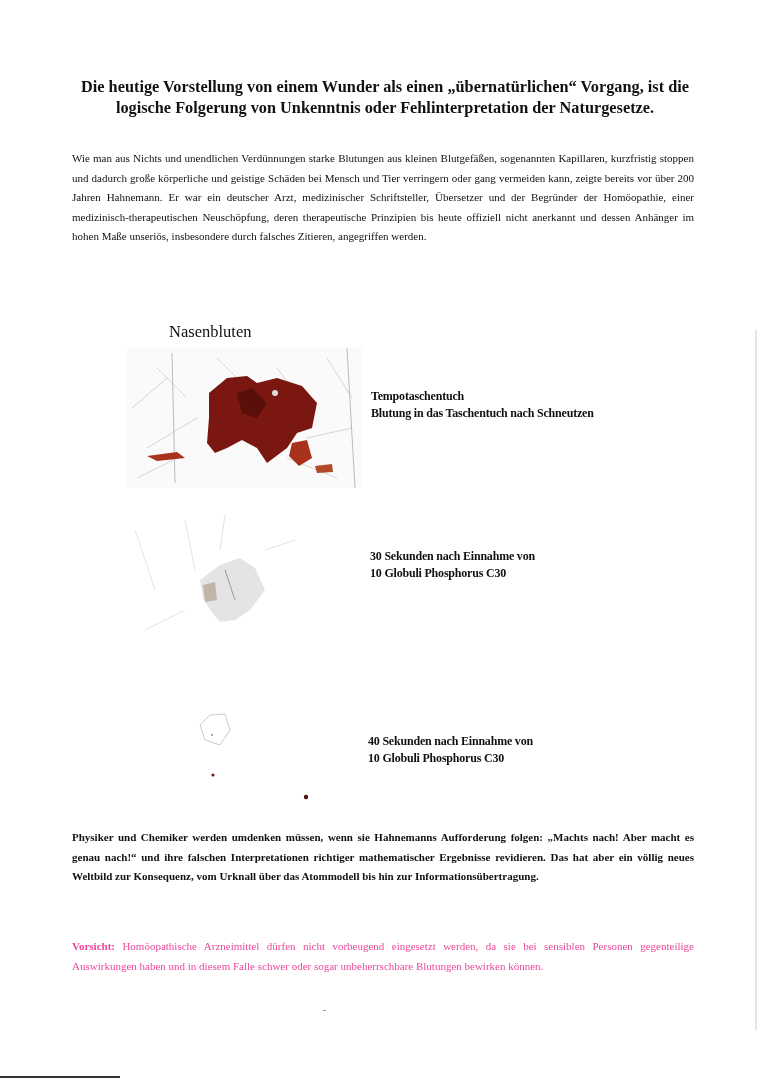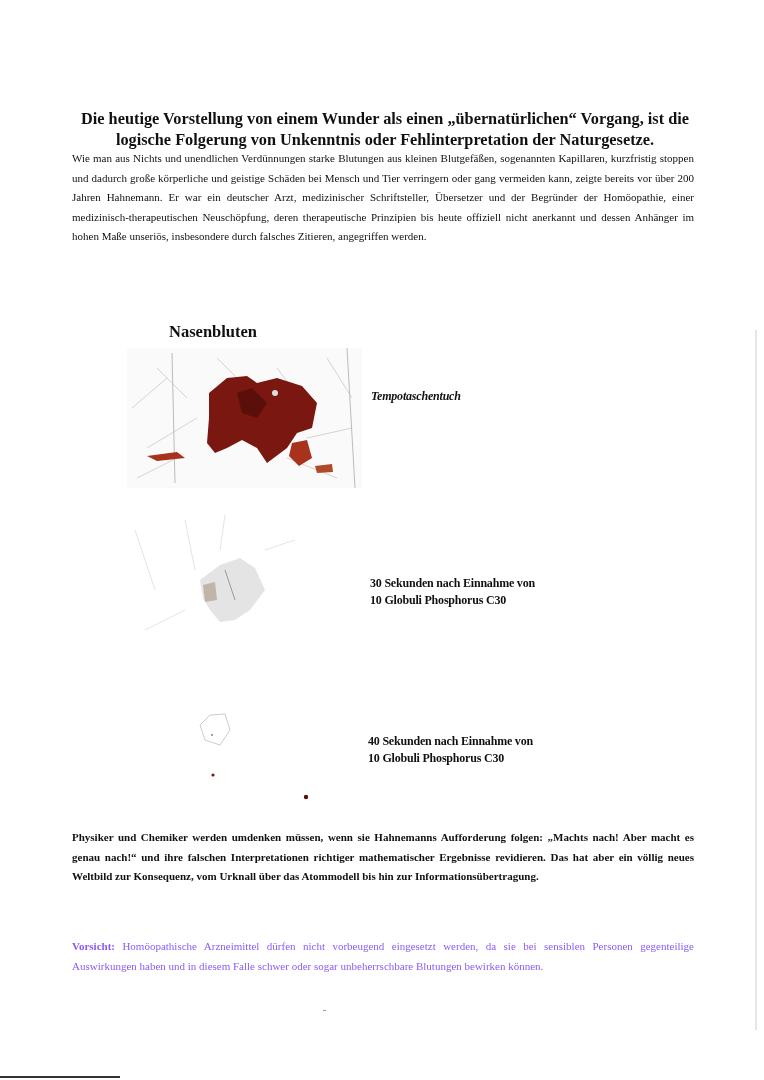--- a/index.html
+++ b/index.html
@@ -4,38 +4,38 @@
 <style>
   html, body { margin: 0; padding: 0; }
   body {
     width: 764px; height: 1080px; background: #ffffff; position: relative; overflow: hidden;
     font-family: "Liberation Serif", serif; color: #111;
   }
   .page-edge-bottom { position: absolute; left: 0; top: 1076px; width: 120px; height: 2px; background: #333; }
   .page-edge-right { position: absolute; left: 755px; top: 330px; width: 2px; height: 700px; background: #e6e6e6; }
   .title {
     position: absolute; left: 70px; top: 76px; width: 630px;
-    text-align: center; font-weight: bold; font-size: 16.3px; line-height: 21px; margin-top: 32px;
+    text-align: center; font-weight: bold; font-size: 16.3px; line-height: 21px;
   }
   .para {
     position: absolute; left: 72px; width: 622px; font-size: 11px; line-height: 19.6px;
     text-align: justify; text-align-last: left;
   }
   .p1 { top: 149px; }
   .p2 { top: 828px; font-weight: bold; }
-  .warn { top: 937px; color: #8b5cf6; }
+  .warn { top: 937px; color: #ec4899; }
   .warn b { font-weight: bold; }
-  .subhead { position: absolute; left: 169px; top: 322px; font-weight: bold; font-size: 16.5px; }
+  .subhead { position: absolute; left: 169px; top: 322px; font-weight: normal; font-size: 16.5px; }
   .photo { position: absolute; }
   .ph1 { left: 127px; top: 348px; width: 235px; height: 140px; }
   .ph2 { left: 125px; top: 510px; width: 225px; height: 155px; }
   .ph3 { left: 185px; top: 700px; width: 160px; height: 115px; }
   .cap { position: absolute; font-weight: bold; font-size: 12px; line-height: 17px; letter-spacing: -0.2px; }
-  .c1 { left: 371px; top: 388px; font-style: italic; }
-  .c2 { left: 370px; top: 575px; }
+  .c1 { left: 371px; top: 388px; }
+  .c2 { left: 370px; top: 548px; }
   .c3 { left: 368px; top: 733px; }
   .dash { position: absolute; left: 323px; top: 1010px; width: 3px; height: 1px; background: #999; }
 </style>
 </head>
 <body>
 
 <div class="page-edge-right"></div>
 
 <div class="title">Die heutige Vorstellung von einem Wunder als einen „übernatürlichen“ Vorgang, ist die logische Folgerung von Unkenntnis oder Fehlinterpretation der Naturgesetze.</div>
 
@@ -51,20 +51,21 @@
   </g>
   <path d="M82 45 L100 30 L120 28 L130 35 L150 30 L175 38 L190 55 L185 80 L170 85 L160 100 L140 115 L130 100 L115 92 L100 100 L88 105 L80 95 L82 70 Z" fill="#7a1710"></path>
   <path d="M110 45 L125 40 L140 55 L130 70 L115 65 Z" fill="#5a0f0a"></path>
   <path d="M165 95 L180 92 L185 110 L172 118 L162 108 Z" fill="#a8321c"></path>
   <path d="M20 108 L50 104 L58 110 L30 113 Z" fill="#a8321c"></path>
   <path d="M188 118 L205 116 L206 124 L190 125 Z" fill="#b04a2a"></path>
   <circle cx="148" cy="45" r="3" fill="#ddd"></circle>
 </svg>
 <div class="cap c1">
   <div>Tempotaschentuch</div>
+  <div>Blutung in das Taschentuch nach Schneutzen</div>
 </div>
 
 <svg class="photo ph2" viewBox="0 0 225 155">
   <g stroke="#e4e4e4" stroke-width="1" fill="none">
     <path d="M10 20 L30 80 M60 10 L70 60 M100 5 L95 40 M140 40 L170 30 M20 120 L60 100"></path>
   </g>
   <path d="M75 70 L95 55 L115 48 L130 58 L140 80 L125 100 L110 110 L95 112 L85 100 L78 88 Z" fill="#d8d8d8" opacity="0.7"></path>
   <path d="M78 75 L90 72 L92 90 L80 92 Z" fill="#b8a89a" opacity="0.8"></path>
   <path d="M100 60 L110 90" stroke="#999" stroke-width="1"></path>
 </svg>

